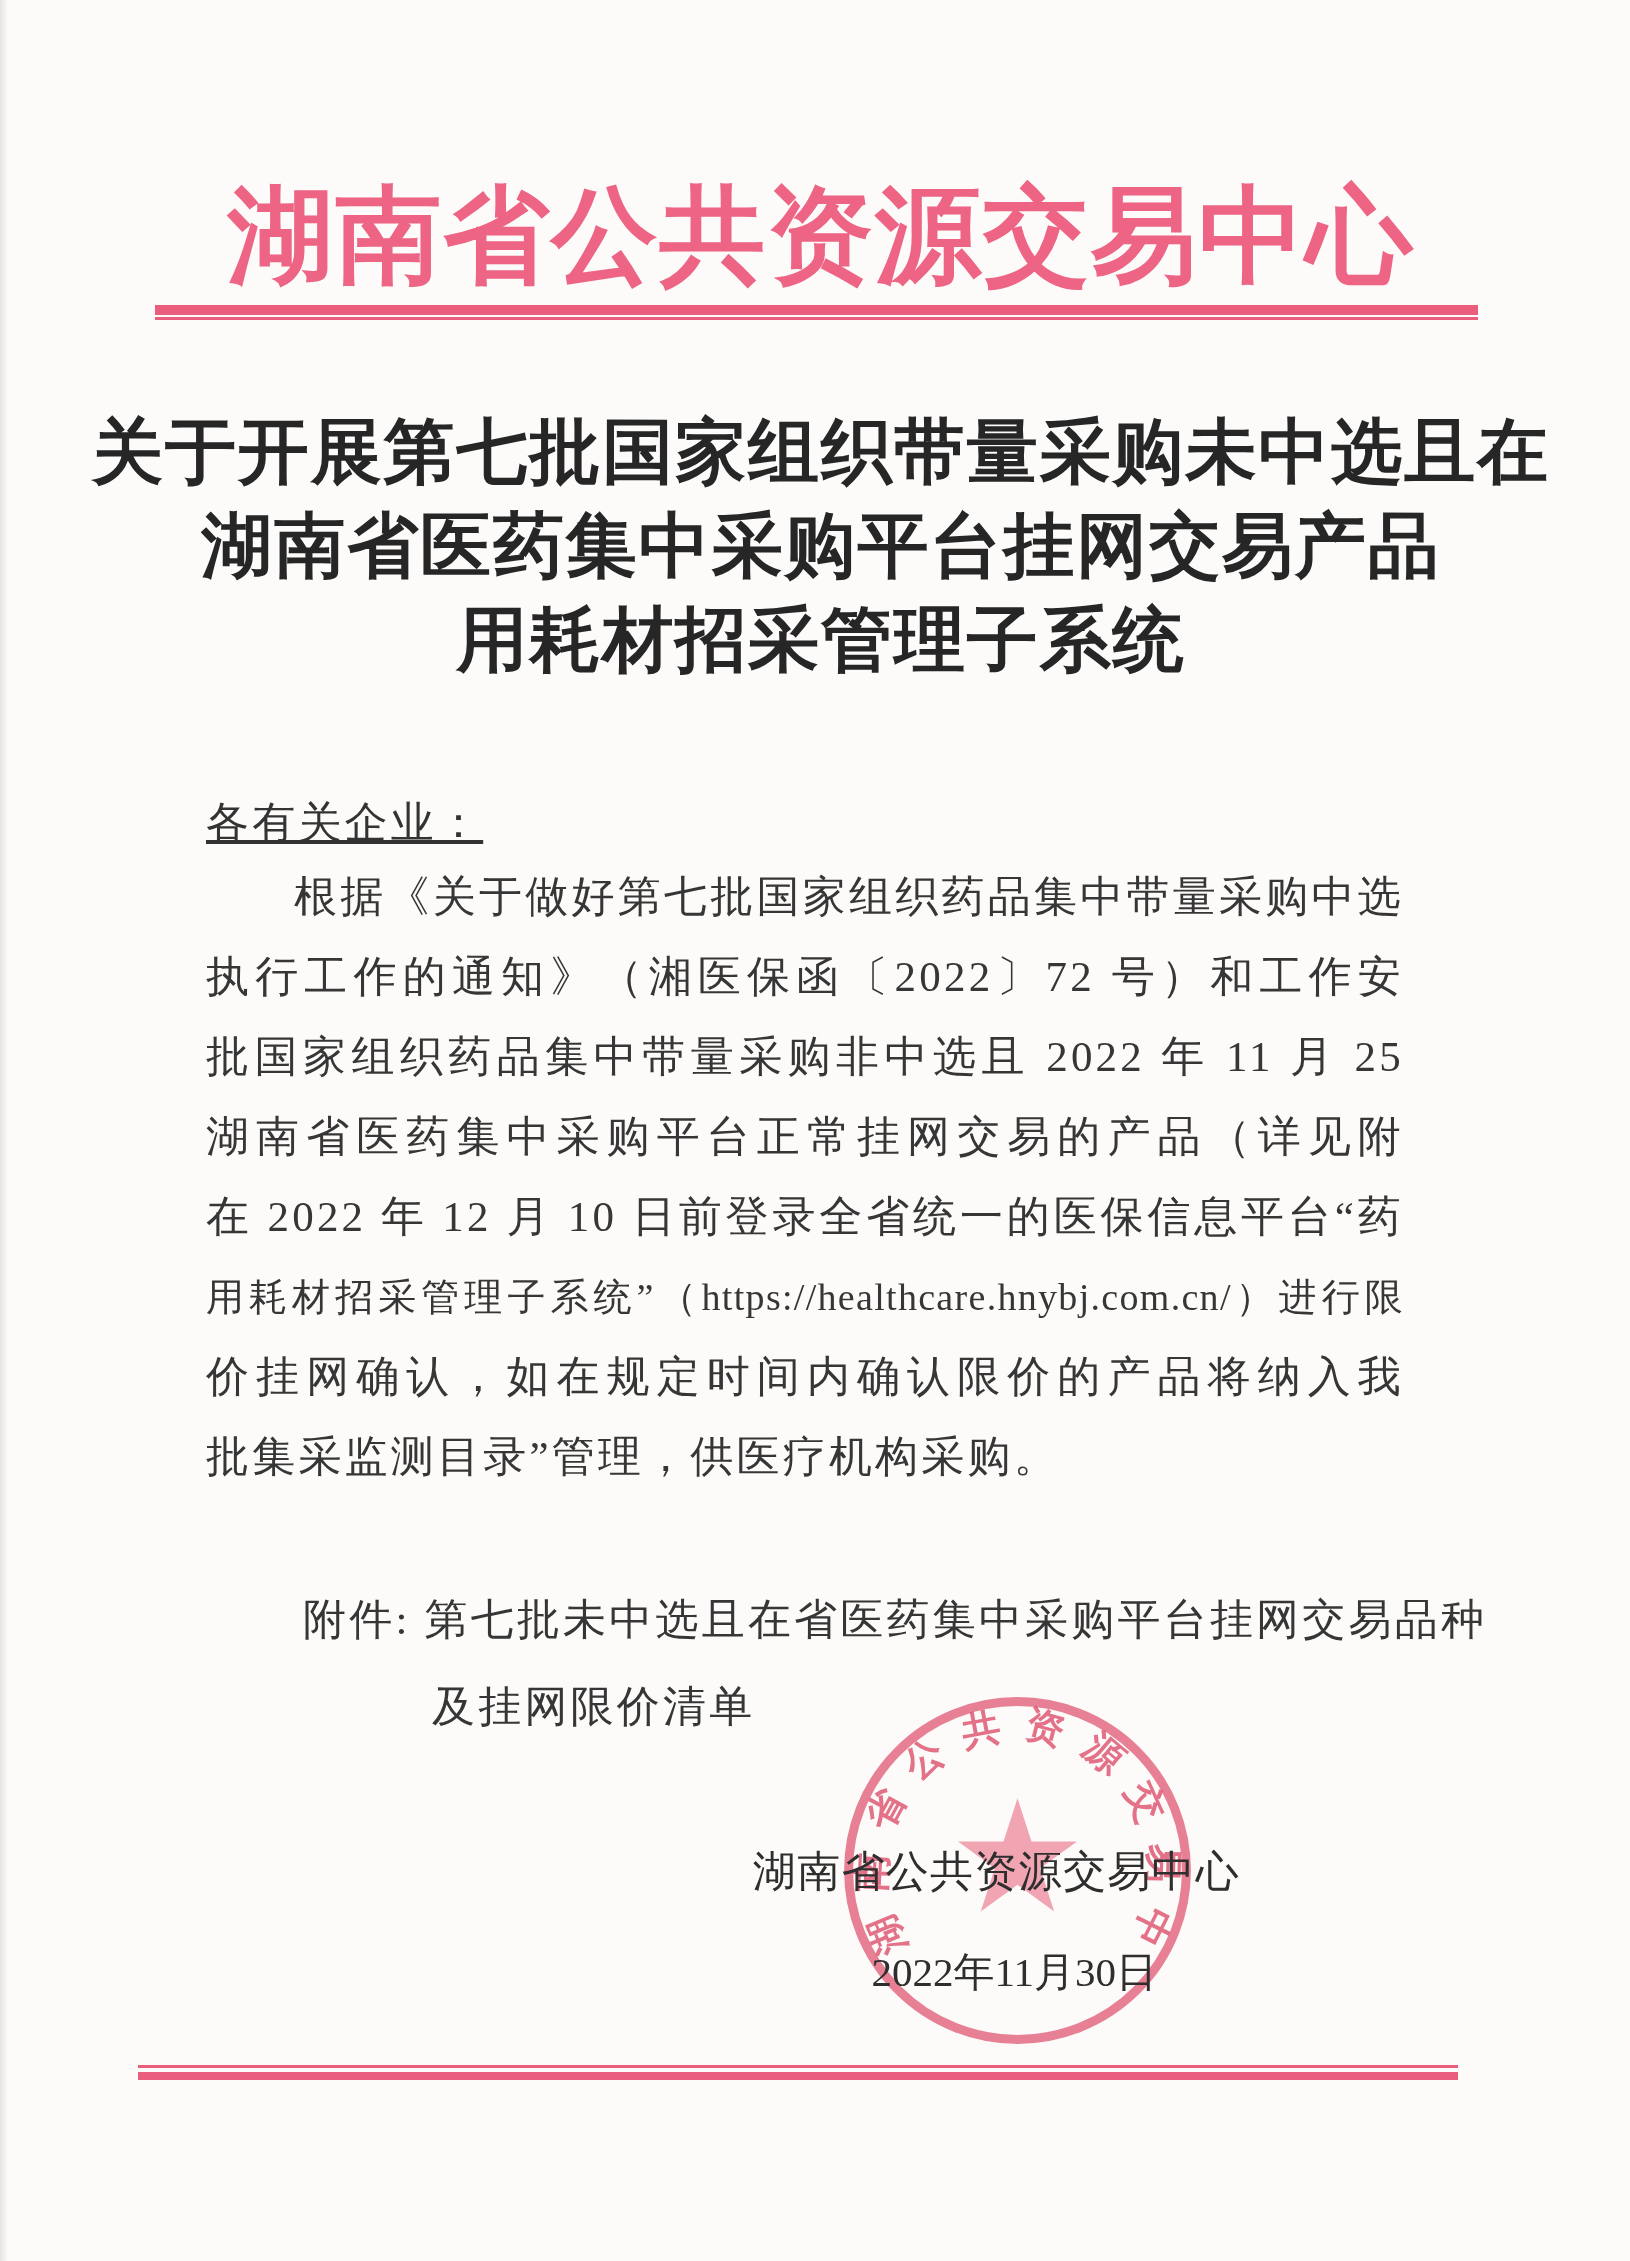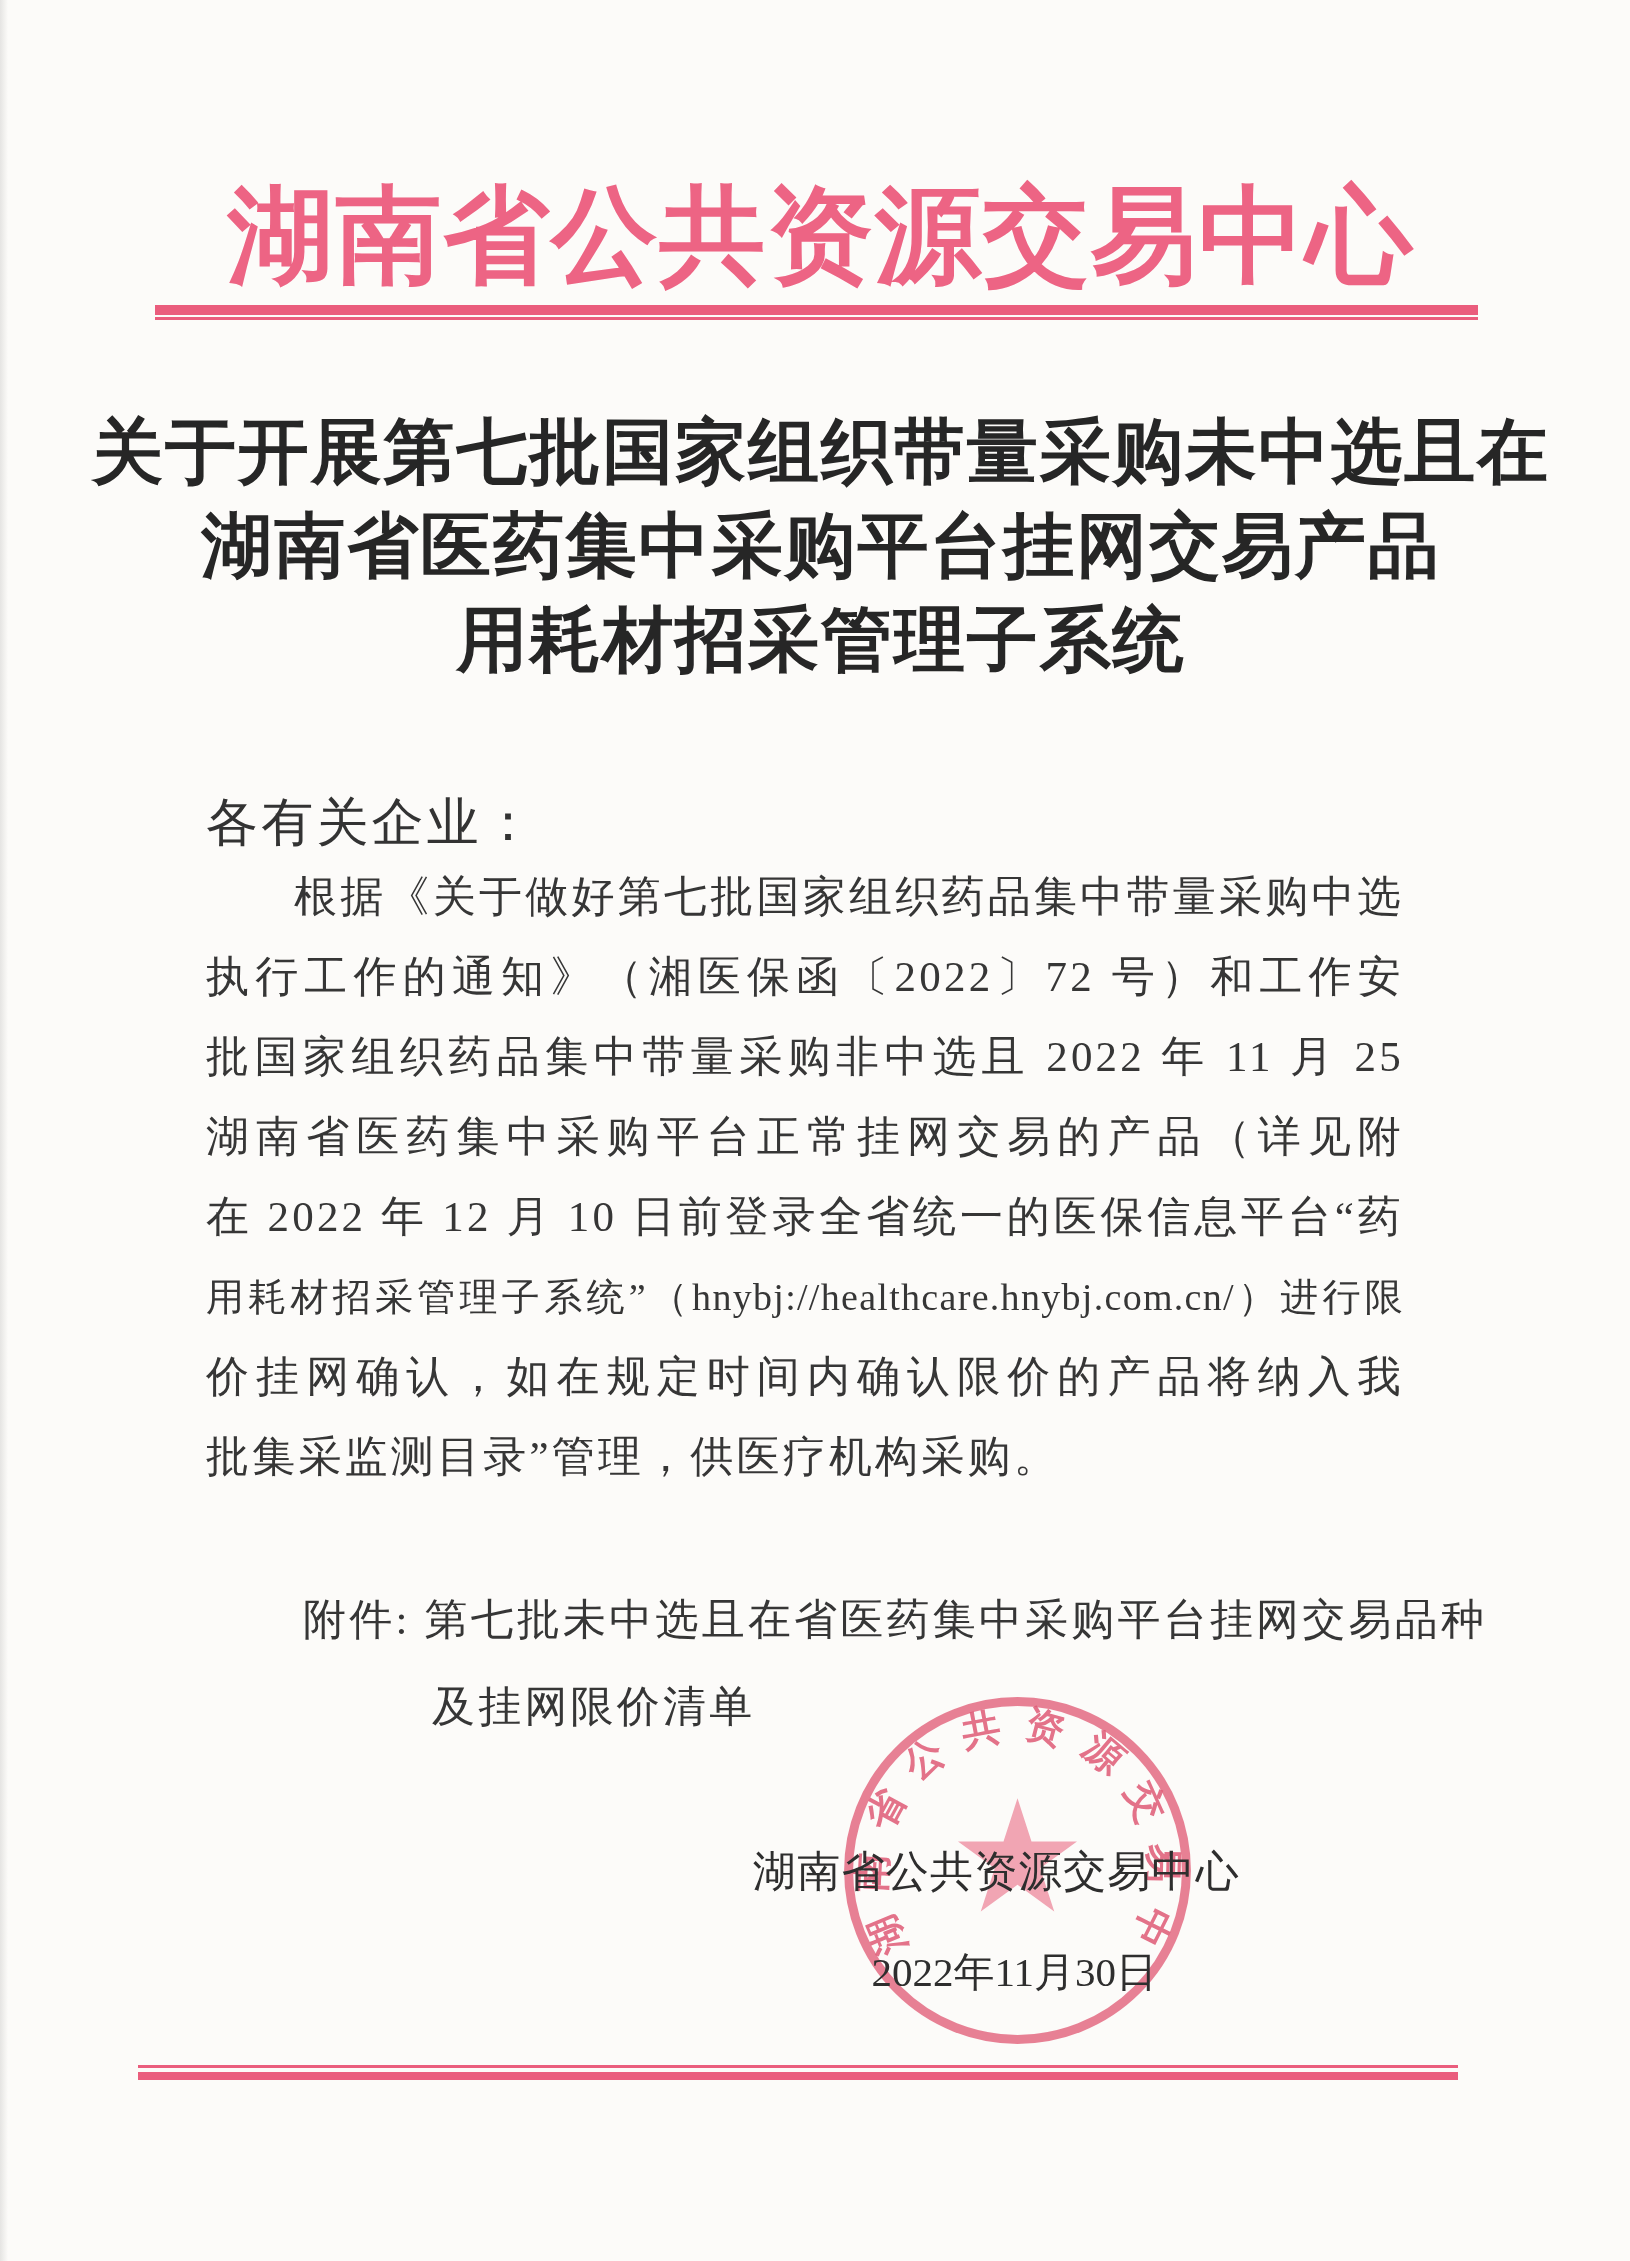--- a/index.html
+++ b/index.html
@@ -33,22 +33,22 @@
   .doc-title {
     position: absolute; top: 405px; left: 0; width: 100%;
     text-align: center;
     font-size: 71px; line-height: 94px;
     font-weight: bold;
     color: #262626;
     letter-spacing: 1.9px;
   }
   .salutation {
     position: absolute; top: 783px; left: 206px;
-    font-size: 52px; line-height: 80px;
-    color: #333333; letter-spacing: 3.2px;
+    font-size: 43px; line-height: 80px;
+    color: #333333; letter-spacing: 3.2px; text-decoration: underline;
   }
   .para {
     position: absolute; top: 857px; left: 206px; width: 1198px;
     font-size: 43px; color: #363636;
   }
   .para .line {
     height: 80px; line-height: 80px;
     letter-spacing: 3.2px; overflow: hidden;
   }
   .para .j { text-align: justify; text-align-last: justify; }
@@ -101,21 +101,21 @@
   </div>
 
   <div class="salutation">各有关企业：</div>
 
   <div class="para">
     <div class="line j indent">根据《关于做好第七批国家组织药品集中带量采购中选结果</div>
     <div class="line j">执行工作的通知》（湘医保函〔2022〕72 号）和工作安排，第七</div>
     <div class="line j">批国家组织药品集中带量采购非中选且 2022 年 11 月 25 日仍在</div>
     <div class="line j">湖南省医药集中采购平台正常挂网交易的产品（详见附件），须</div>
     <div class="line j">在 2022 年 12 月 10 日前登录全省统一的医保信息平台“药品和医</div>
-    <div class="line j url-line">用耗材招采管理子系统”（hnybj://healthcare.hnybj.com.cn/）进行限</div>
+    <div class="line j url-line">用耗材招采管理子系统”（https://healthcare.hnybj.com.cn/）进行限</div>
     <div class="line j">价挂网确认，如在规定时间内确认限价的产品将纳入我省“第七</div>
     <div class="line last">批集采监测目录”管理，供医疗机构采购。</div>
   </div>
 
   <div class="attachment">
     <div>附件: 第七批未中选且在省医药集中采购平台挂网交易品种</div>
     <div class="att2">及挂网限价清单</div>
   </div>
 
   <svg class="seal" viewBox="0 0 560 560" aria-hidden="true">

